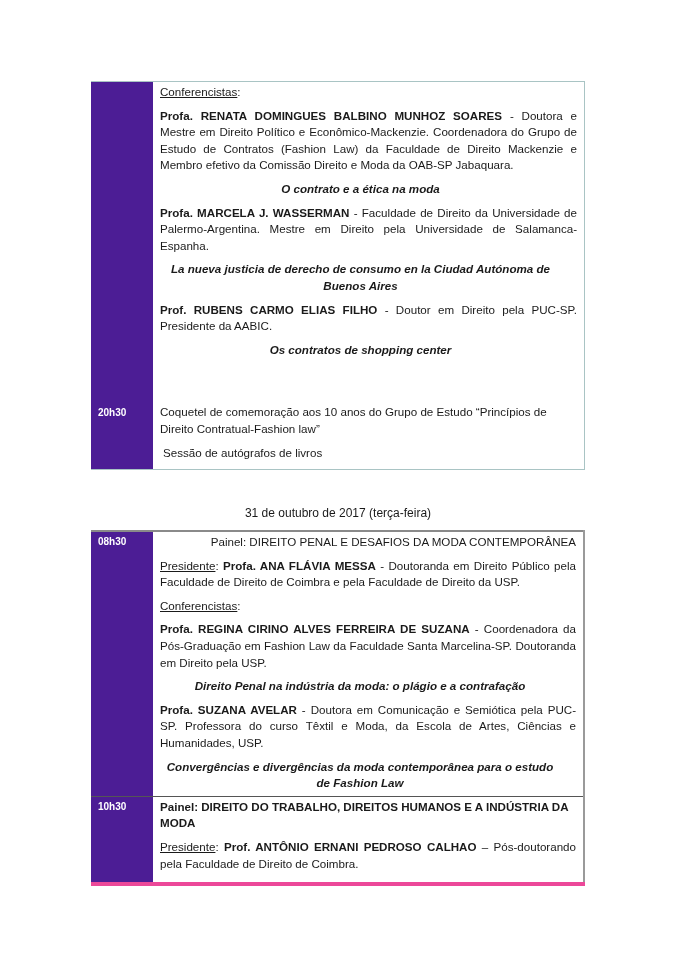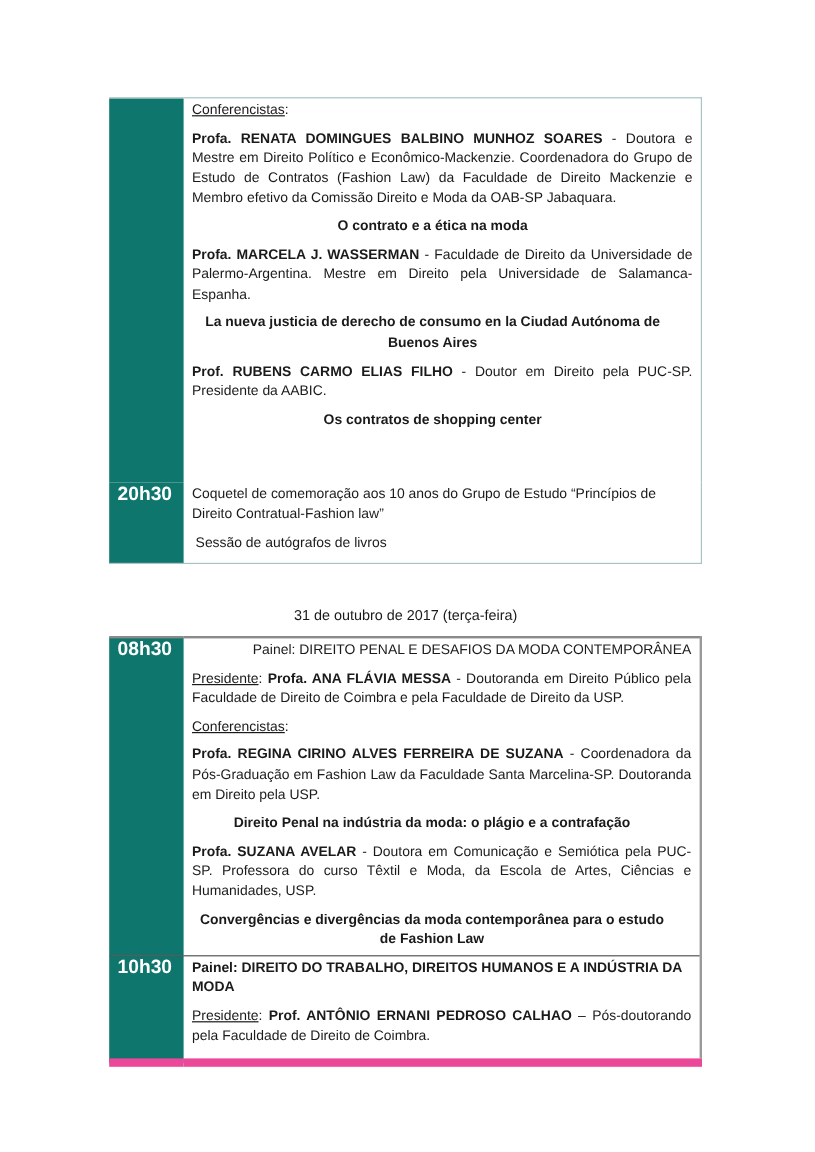--- a/index.html
+++ b/index.html
@@ -36,48 +36,49 @@
   .t1 {
     top: 81px;
     border-top: 1px solid #a9c4c4;
     border-right: 1px solid #a9c4c4;
     border-bottom: 1px solid #a9c4c4;
   }
   .t2 {
     top: 530px;
     border-top: 2px solid #8a8a8a;
     border-right: 2px solid #9a9a9a;
-    border-bottom: 7px solid #ec4899;
+    border-bottom: 4px solid #ec4899;
     padding-left: 39px;
   }
   .time-cell {
     width: 62px;
-    background: #0f766e;
+    background: #4c1d95;
     color: #ffffff;
     font-weight: bold;
     padding: 2px 0 0 7px !important;
     box-sizing: border-box;
-    font-size: 16px;
+    font-size: 10px;
     margin-left: 12px;
   }
   .content-cell {
     padding: 2px 7px 4px 7px !important;
     text-align: justify;
   }
   .row-divider td {
     border-top: 1px solid #555555;
   }
   .p {
     margin: 0 0 7px 0;
   }
   .p:last-child { margin-bottom: 0; }
   .u { text-decoration: underline; }
   .b { font-weight: bold; }
   .talk {
     font-weight: bold;
+    font-style: italic;
     text-align: center;
     margin: 0 16px 7px 0;
   }
   .spacer { height: 33px; }
   .indent { padding-left: 3px; }
   .day-heading {
     position: absolute;
     left: 91px;
     width: 494px;
     top: 505px;

